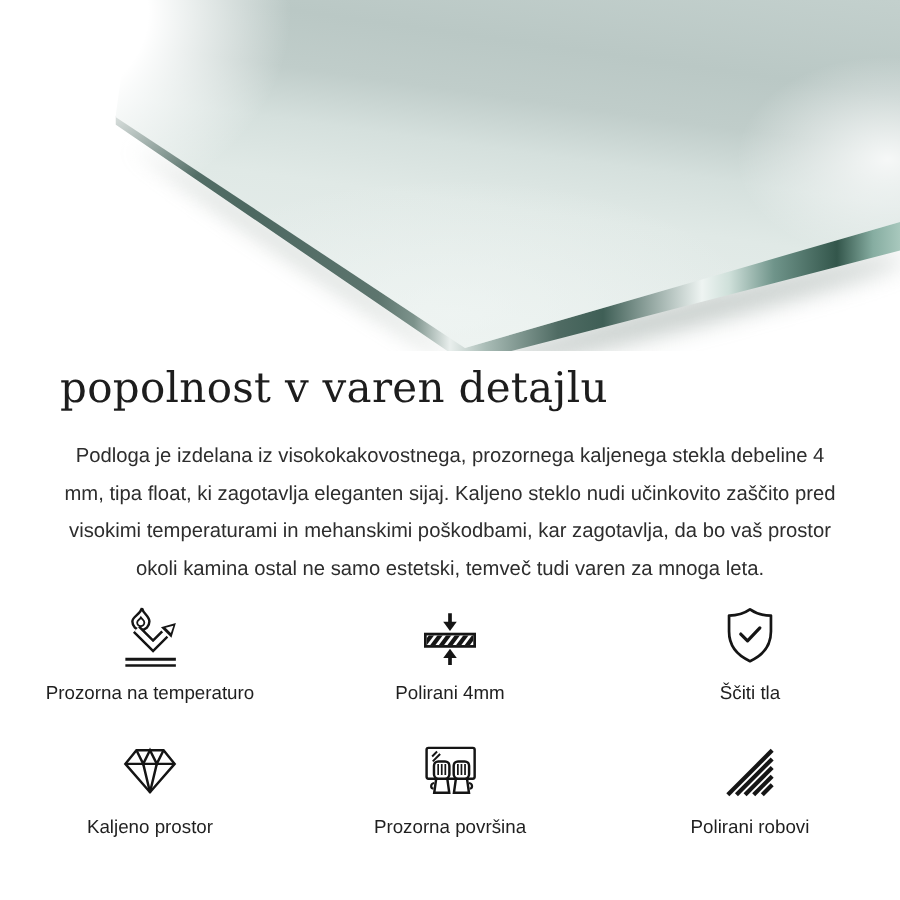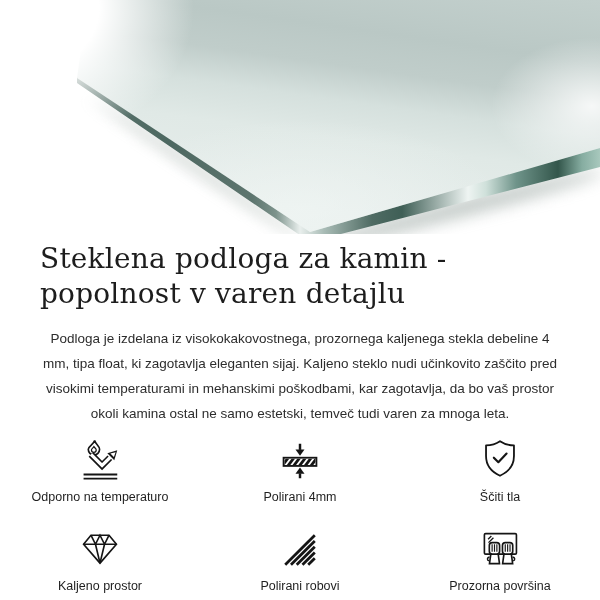--- a/index.html
+++ b/index.html
@@ -45,40 +45,39 @@
 <div class="hero">
   <div class="shadow-right"></div>
   <div class="shadow-left"></div>
   <div class="glass-edge"></div>
   <div class="glass-surface"></div>
   <div class="fade-topleft"></div>
 </div>
 
 <div class="content">
   <h1 class="title">
-    <div>Steklena podloga za kamin -</div>
     <div>popolnost v varen detajlu</div>
   </h1>
   <p class="para">Podloga je izdelana iz visokokakovostnega, prozornega kaljenega stekla debeline 4 mm, tipa float, ki zagotavlja eleganten sijaj. Kaljeno steklo nudi učinkovito zaščito pred visokimi temperaturami in mehanskimi poškodbami, kar zagotavlja, da bo vaš prostor okoli kamina ostal ne samo estetski, temveč tudi varen za mnoga leta.</p>
 </div>
 
 <div class="features">
 
   <div class="feature">
     <svg viewBox="0 0 56 56">
       <path class="ic" stroke-width="2" d="M21.5 3 C22.5 7.5 27.5 9.5 27.5 13.8 A6.9 6.9 0 0 1 13.7 13.8 C13.7 9.5 20 8.5 21.5 3 Z"></path>
       <path class="ic" stroke-width="1.5" d="M20.6 10.5 C21.8 12.3 23.4 12.8 23.4 14.6 A2.9 2.9 0 0 1 17.6 14.6 C17.6 12.8 19.4 12.5 20.6 10.5 Z"></path>
       <path d="M17 20 L30.5 33.5 L40 24" fill="none" stroke="#151515" stroke-width="8"></path>
       <path d="M17 20 L30.5 33.5 L41.5 22.5" fill="none" stroke="#ffffff" stroke-width="4"></path>
       <polygon points="49,15 45.4,27 36.9,18.5" fill="#151515"></polygon>
       <polygon points="47,17.2 44.9,23.2 40.6,18.9" fill="#ffffff"></polygon>
       <path class="ic" stroke-width="2.4" d="M8 44.5 H49"></path>
       <path class="ic" stroke-width="2" d="M8 49.5 H49"></path>
     </svg>
-    <div class="feature-label">Odporno na temperaturo</div>
+    <div class="feature-label">Prozorna na temperaturo</div>
   </div>
 
   <div class="feature">
     <svg viewBox="0 0 56 56">
       <defs>
           <clipPath id="barclip">
             <rect x="9.2" y="25.2" width="37.6" height="7.6"></rect>
           </clipPath>
         </defs>
       <line x1="28" y1="7" x2="28" y2="14.5" stroke="#151515" stroke-width="3"></line>
@@ -112,43 +111,43 @@
         <path d="M17 10 L39 10 L48 21 L28 44 L8 21 Z"></path>
         <path d="M8 21 H48"></path>
         <path d="M17 10 L22.5 21 L28 10 L33.5 21 L39 10"></path>
         <path d="M22.5 21 L28 44 L33.5 21"></path>
       </g>
     </svg>
     <div class="feature-label">Kaljeno prostor</div>
   </div>
 
   <div class="feature">
-    <svg viewBox="0 0 56 56">
-      <g stroke="#151515" stroke-width="3.4">
-        <line x1="10" y1="46" x2="46" y2="10"></line>
-        <line x1="17" y1="46" x2="46" y2="17"></line>
-        <line x1="24" y1="46" x2="46" y2="24"></line>
-        <line x1="31" y1="46" x2="46" y2="31"></line>
-        <line x1="38" y1="46" x2="46" y2="38"></line>
-      </g>
-    </svg>
-    <div class="feature-label">Polirani robovi</div>
-  </div>
-
-  <div class="feature">
     <svg viewBox="0 0 56 50">
       <rect x="9" y="5" width="39" height="25" rx="1.5" class="ic" stroke-width="2"></rect>
       <path class="ic" stroke-width="1.6" d="M13.5 12 L17.5 8 M14 16 L20 10"></path>
 
       <rect x="15" y="16" width="12.5" height="14" rx="3.5" fill="#ffffff" stroke="#151515" stroke-width="2"></rect>
       <path class="ic" stroke-width="1.4" d="M18.4 18 V27 M21.3 18 V27 M24.2 18 V27"></path>
       <path class="ic" stroke-width="2" d="M16.8 30 L15.2 41.5 H27.4 L25.8 30"></path>
       <path class="ic" stroke-width="1.8" d="M15.2 33.5 C12.2 34 11.8 37.5 14.6 38.2"></path>
 
       <rect x="31" y="16" width="12.5" height="14" rx="3.5" fill="#ffffff" stroke="#151515" stroke-width="2"></rect>
       <path class="ic" stroke-width="1.4" d="M34.4 18 V27 M37.3 18 V27 M40.2 18 V27"></path>
       <path class="ic" stroke-width="2" d="M32.8 30 L31.2 41.5 H43.4 L41.8 30"></path>
       <path class="ic" stroke-width="1.8" d="M43.4 33.5 C46.4 34 46.8 37.5 44 38.2"></path>
     </svg>
     <div class="feature-label">Prozorna površina</div>
   </div>
 
+  <div class="feature">
+    <svg viewBox="0 0 56 56">
+      <g stroke="#151515" stroke-width="3.4">
+        <line x1="10" y1="46" x2="46" y2="10"></line>
+        <line x1="17" y1="46" x2="46" y2="17"></line>
+        <line x1="24" y1="46" x2="46" y2="24"></line>
+        <line x1="31" y1="46" x2="46" y2="31"></line>
+        <line x1="38" y1="46" x2="46" y2="38"></line>
+      </g>
+    </svg>
+    <div class="feature-label">Polirani robovi</div>
+  </div>
+
 </div>
 
 </body></html>

